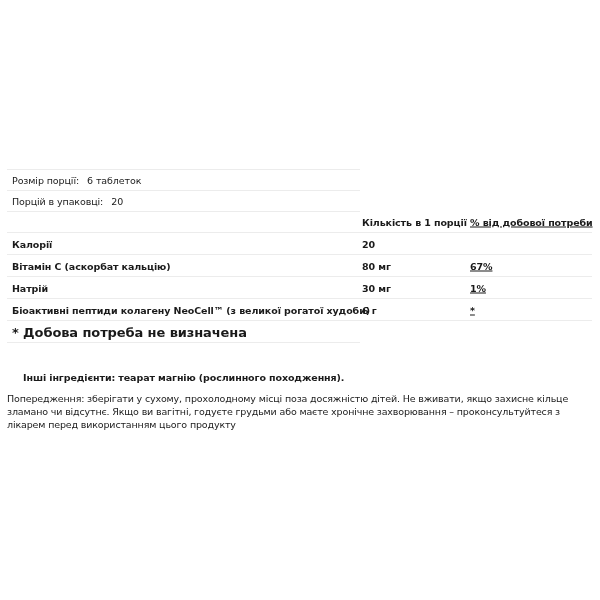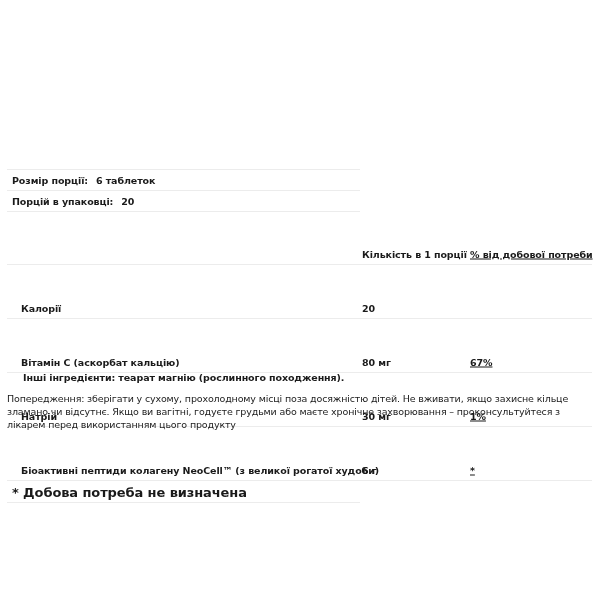--- a/index.html
+++ b/index.html
@@ -24,46 +24,45 @@
     width: 353px;
     border-top: 1px solid #ececec;
   }
   .serving-row {
     height: 20px;
     border-bottom: 1px solid #ececec;
     display: flex;
     align-items: center;
     padding-left: 5px;
     font-size: 9.5px;
-    font-weight: bold;
+    font-weight: normal;
     letter-spacing: -0.1px;
   }
   .serving-row .lbl { margin-right: 8px; }
   .facts {
     position: absolute;
     left: 7px;
     top: 211px;
     width: 585px;
   }
   .facts-row {
     position: relative;
     height: 21px;
     border-bottom: 1px solid #ececec;
     font-size: 9.5px;
     font-weight: bold;
     letter-spacing: -0.1px;
-    margin-top: 32px;
   }
   .facts-row span {
     position: absolute;
     top: 50%;
     transform: translateY(-50%);
     white-space: nowrap;
   }
-  .c1 { left: 14px; }
+  .c1 { left: 5px; }
   .c2 { left: 355px; }
   .c3 { left: 463px; text-decoration: underline; }
   .facts-header { height: 21px; }
   .footnote-row {
     position: relative;
     height: 21px;
     width: 353px;
     border-bottom: 1px solid #ececec;
     font-size: 13px;
     font-weight: bold;

